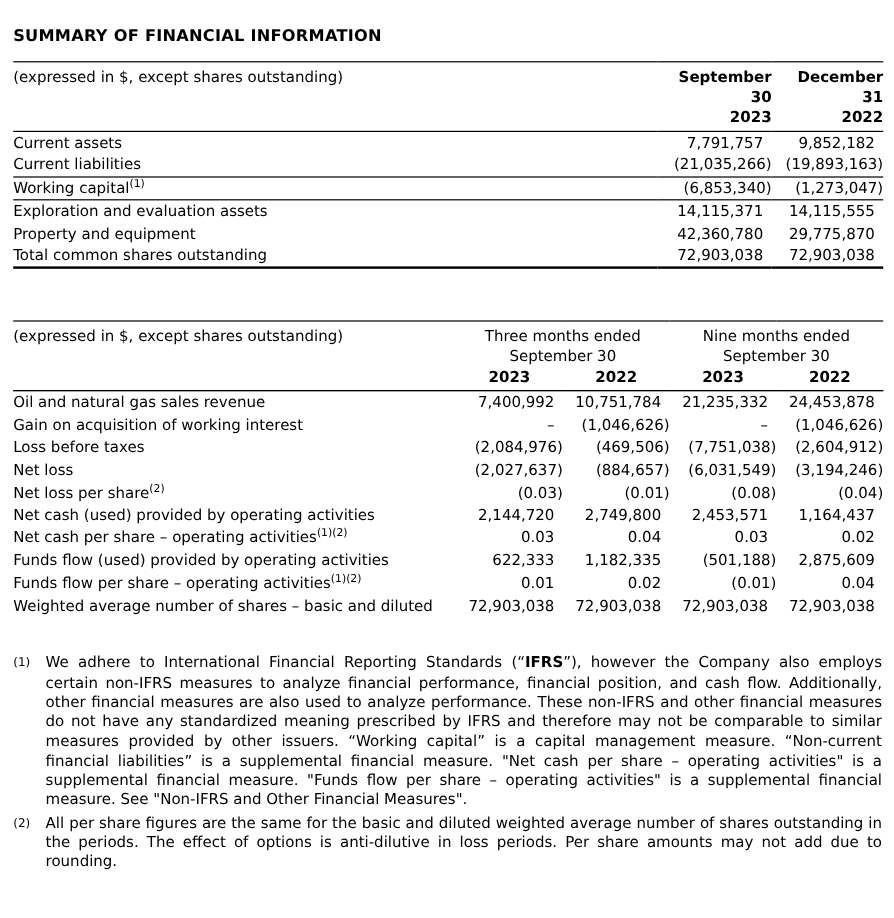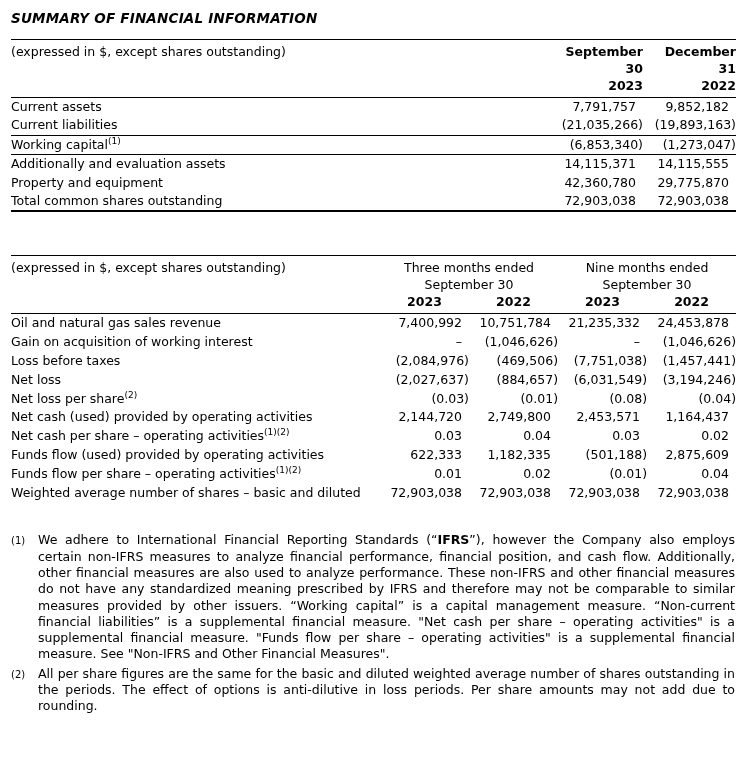--- a/index.html
+++ b/index.html
@@ -7,23 +7,22 @@
     width: 745px;
     box-sizing: border-box;
     padding: 10px 10px 6px 11px;
     font-family: "DejaVu Sans", sans-serif;
     font-size: 12.5px;
     color: #000;
   }
   h1 {
     font-size: 13.5px;
     font-weight: bold;
-    margin: 0 0 13px 0;
+    margin: 12px 0 13px 0;
     letter-spacing: 0.2px;
-    font-style: italic;
   }
   table {
     border-collapse: collapse;
     width: 100%;
     table-layout: fixed;
   }
   th, td {
     font-weight: normal;
     padding: 0;
     vertical-align: bottom;
@@ -95,21 +94,21 @@
         <td class="lbl"><span>Current liabilities</span><sup></sup></td>
         <td class="num"><span>(21,035,266)</span></td>
         <td class="num"><span>(19,893,163)</span></td>
       </tr>
       <tr class="rule">
         <td class="lbl"><span>Working capital</span><sup>(1)</sup></td>
         <td class="num"><span>(6,853,340)</span></td>
         <td class="num"><span>(1,273,047)</span></td>
       </tr>
       <tr>
-        <td class="lbl"><span>Additionally and evaluation assets</span><sup></sup></td>
+        <td class="lbl"><span>Exploration and evaluation assets</span><sup></sup></td>
         <td class="num pad"><span>14,115,371</span></td>
         <td class="num pad"><span>14,115,555</span></td>
       </tr>
       <tr>
         <td class="lbl"><span>Property and equipment</span><sup></sup></td>
         <td class="num pad"><span>42,360,780</span></td>
         <td class="num pad"><span>29,775,870</span></td>
       </tr>
       <tr>
         <td class="lbl"><span>Total common shares outstanding</span><sup></sup></td>
@@ -159,21 +158,21 @@
         <td class="num pad"><span>–</span></td>
         <td class="num"><span>(1,046,626)</span></td>
         <td class="num pad"><span>–</span></td>
         <td class="num"><span>(1,046,626)</span></td>
       </tr>
       <tr>
         <td class="lbl"><span>Loss before taxes</span><sup></sup></td>
         <td class="num"><span>(2,084,976)</span></td>
         <td class="num"><span>(469,506)</span></td>
         <td class="num"><span>(7,751,038)</span></td>
-        <td class="num"><span>(1,457,441)</span></td>
+        <td class="num"><span>(2,604,912)</span></td>
       </tr>
       <tr>
         <td class="lbl"><span>Net loss</span><sup></sup></td>
         <td class="num"><span>(2,027,637)</span></td>
         <td class="num"><span>(884,657)</span></td>
         <td class="num"><span>(6,031,549)</span></td>
         <td class="num"><span>(3,194,246)</span></td>
       </tr>
       <tr>
         <td class="lbl"><span>Net loss per share</span><sup>(2)</sup></td>

